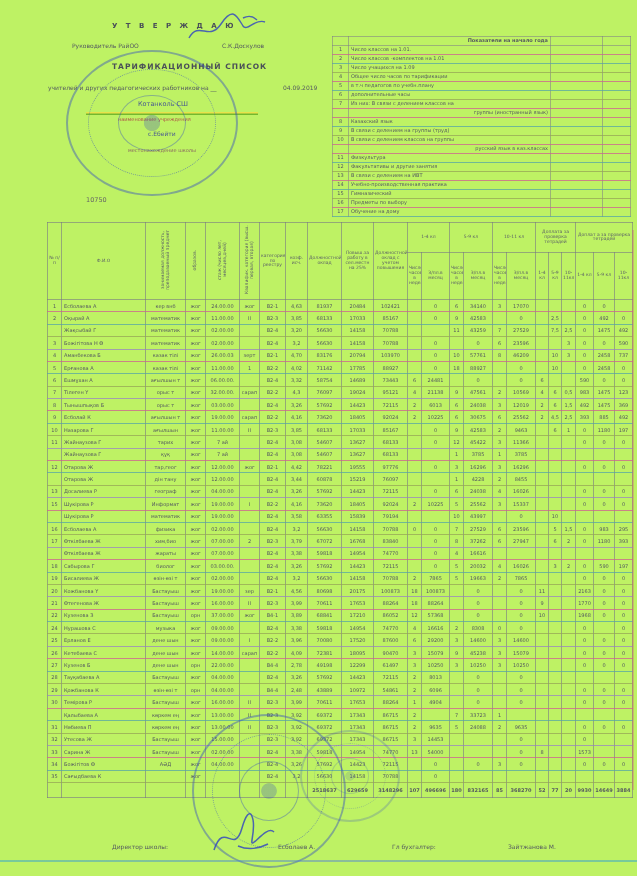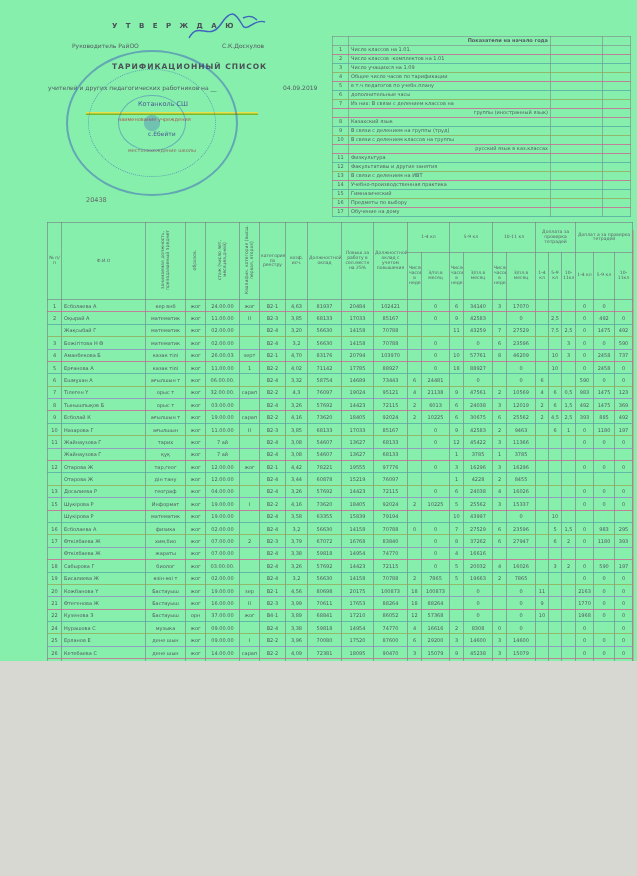--- a/index.html
+++ b/index.html
@@ -1,16 +1,16 @@
 <!DOCTYPE html>
 <html><head>
 <meta charset="utf-8">
 <style>
   html,body{margin:0;padding:0;background:#d8d8d2;}
-  .page{position:relative;width:637px;height:661px;margin:0 auto;background:#86efac;
+  .page{position:relative;width:637px;height:876px;margin:0 auto;background:#bef264;
         font-family:"DejaVu Sans","Liberation Sans",sans-serif;color:#555a60;overflow:hidden;}
   .abs{position:absolute;}
   
   .approve{left:112px;top:22px;font-size:7px;font-weight:bold;letter-spacing:3px;color:#4a4f58;}
   .approver-role{left:72px;top:42px;font-size:6px;}
   .approver-name{left:222px;top:42px;font-size:6px;}
   .doc-title{left:112px;top:62px;font-size:7.5px;font-weight:bold;letter-spacing:1px;color:#4a4f58;}
   .doc-subtitle{left:48px;top:84px;font-size:6px;}
   .doc-date{left:283px;top:84px;font-size:6px;}
   .school-name{left:138px;top:100px;font-size:6.5px;color:#4a5a90;}
@@ -72,21 +72,21 @@
     <path d="M4 26 C14 8, 24 30, 36 12 S 52 4, 58 14 C 62 20, 70 6, 80 10 M58 6 q 8 -4 14 2" fill="none" stroke="rgba(45,65,195,.8)" stroke-width="1.4"></path>
   </svg>
   <div class="abs doc-title">ТАРИФИКАЦИОННЫЙ  СПИСОК</div>
   <div class="abs doc-subtitle">учителей и других педагогических работников на __</div>
   <div class="abs doc-date">04.09.2019</div>
   <div class="abs school-name">Котанколь  СШ</div>
   <div class="abs school-underline"></div>
   <div class="abs school-caption">наименование учреждения</div>
   <div class="abs location">с.Ебейти</div>
   <div class="abs location-caption">местонахождение школы</div>
-  <div class="abs doc-number">20438</div>
+  <div class="abs doc-number">10750</div>
 
   <table class="abs ind-table">
     <colgroup>
         <col style="width:16px">
         <col style="width:202px">
         <col style="width:52px">
         <col style="width:28px">
       </colgroup>
     <tbody>
         <tr>

